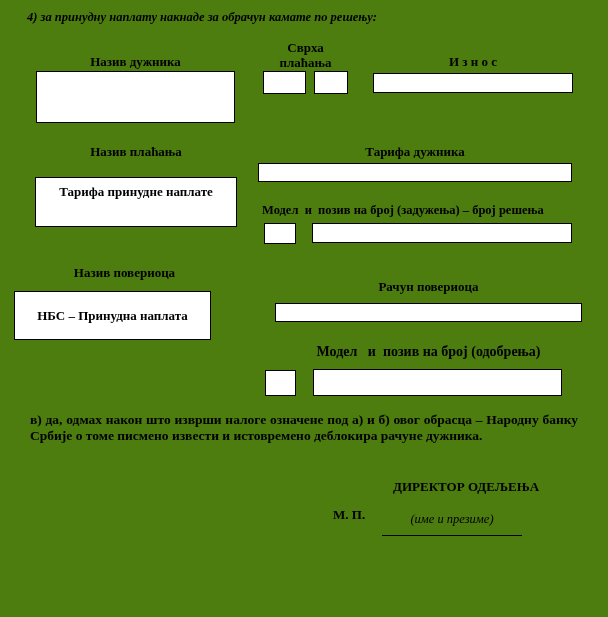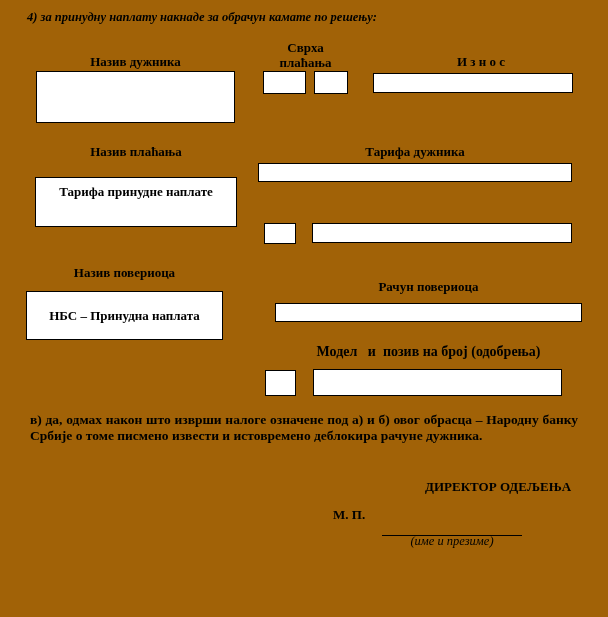--- a/index.html
+++ b/index.html
@@ -1,20 +1,20 @@
 <!DOCTYPE html>
 <html><head>
 <meta charset="utf-8">
 <style>
   html, body { margin: 0; padding: 0; background: #fff; }
   .page {
     position: relative;
     width: 608px;
     height: 617px;
-    background: #a16207;
+    background: #4d7c0f;
     font-family: "Liberation Serif", serif;
     color: #000;
     overflow: hidden;
   }
   .abs { position: absolute; }
   .lbl {
     font-weight: bold;
     font-size: 13px;
     text-align: center;
     line-height: 1.1;
@@ -64,59 +64,60 @@
 
   <div class="abs heading" style="left:27px; top:10px;">4) за принудну наплату накнаде за обрачун камате по решењу:</div>
 
   <div class="abs lbl" style="left:36px; top:55px; width:199px;">Назив дужника</div>
 
   <div class="abs lbl-block" style="left:263px; top:41px; width:85px;">
     <div>Сврха</div>
     <div>плаћања</div>
   </div>
 
-  <div class="abs lbl" style="left:381px; top:55px; width:200px;">И з н о с</div>
+  <div class="abs lbl" style="left:373px; top:55px; width:200px;">И з н о с</div>
 
   <div class="box" style="left:36px; top:71px; width:199px; height:52px;"></div>
   <div class="box" style="left:263px; top:71px; width:43px; height:23px;"></div>
   <div class="box" style="left:314px; top:71px; width:34px; height:23px;"></div>
   <div class="box" style="left:373px; top:73px; width:200px; height:20px;"></div>
 
   <div class="abs lbl" style="left:35px; top:145px; width:202px;">Назив плаћања</div>
 
   <div class="box" style="left:35px; top:162px; width:202px; height:50px;margin-top:15px;">
     <div class="boxtext" style="padding-top:6px;">Тарифа принудне наплате</div>
   </div>
 
   <div class="abs lbl" style="left:258px; top:145px; width:314px;">Тарифа дужника</div>
 
   <div class="box" style="left:258px; top:163px; width:314px; height:19px;"></div>
 
+  <div class="abs lbl pre" style="left:262px; top:204px; text-align:left; font-size:12.5px;">Модел  и  позив на број (задужења) – број решења</div>
 
   <div class="box" style="left:264px; top:223px; width:32px; height:21px;"></div>
   <div class="box" style="left:312px; top:223px; width:260px; height:20px;"></div>
 
   <div class="abs lbl" style="left:26px; top:266px; width:197px;">Назив повериоца</div>
 
-  <div class="box" style="left:26px; top:291px; width:197px; height:49px; display:flex; align-items:center; justify-content:center;">
+  <div class="box" style="left:14px; top:291px; width:197px; height:49px; display:flex; align-items:center; justify-content:center;">
     <div class="boxtext">НБС – Принудна наплата</div>
   </div>
 
   <div class="abs lbl" style="left:275px; top:280px; width:307px;">Рачун повериоца</div>
 
   <div class="box" style="left:275px; top:303px; width:307px; height:19px;"></div>
 
   <div class="abs lbl pre" style="left:275px; top:344px; width:307px; font-size:14px;">Модел   и  позив на број (одобрења)</div>
 
   <div class="box" style="left:265px; top:370px; width:31px; height:26px;"></div>
   <div class="box" style="left:313px; top:369px; width:249px; height:27px;"></div>
 
   <div class="abs para" style="left:30px; top:412px; width:548px;">в) да, одмах након што изврши налоге означене под а) и б) овог обрасца – Народну банку Србије о томе писмено извести и истовремено деблокира рачуне дужника.</div>
 
-  <div class="abs lbl" style="left:393px; top:480px; text-align:center;margin-left:32px;">ДИРЕКТОР ОДЕЉЕЊА</div>
+  <div class="abs lbl" style="left:393px; top:480px; text-align:center;">ДИРЕКТОР ОДЕЉЕЊА</div>
 
   <div class="abs lbl" style="left:333px; top:508px; text-align:left;">М. П.</div>
 
   <div class="sig-line" style="left:382px; top:535px; width:140px;"></div>
 
-  <div class="abs caption-italic" style="left:382px; top:534px; width:140px;">(име и презиме)</div>
+  <div class="abs caption-italic" style="left:382px; top:512px; width:140px;">(име и презиме)</div>
 
 </div>
 
 </body></html>

